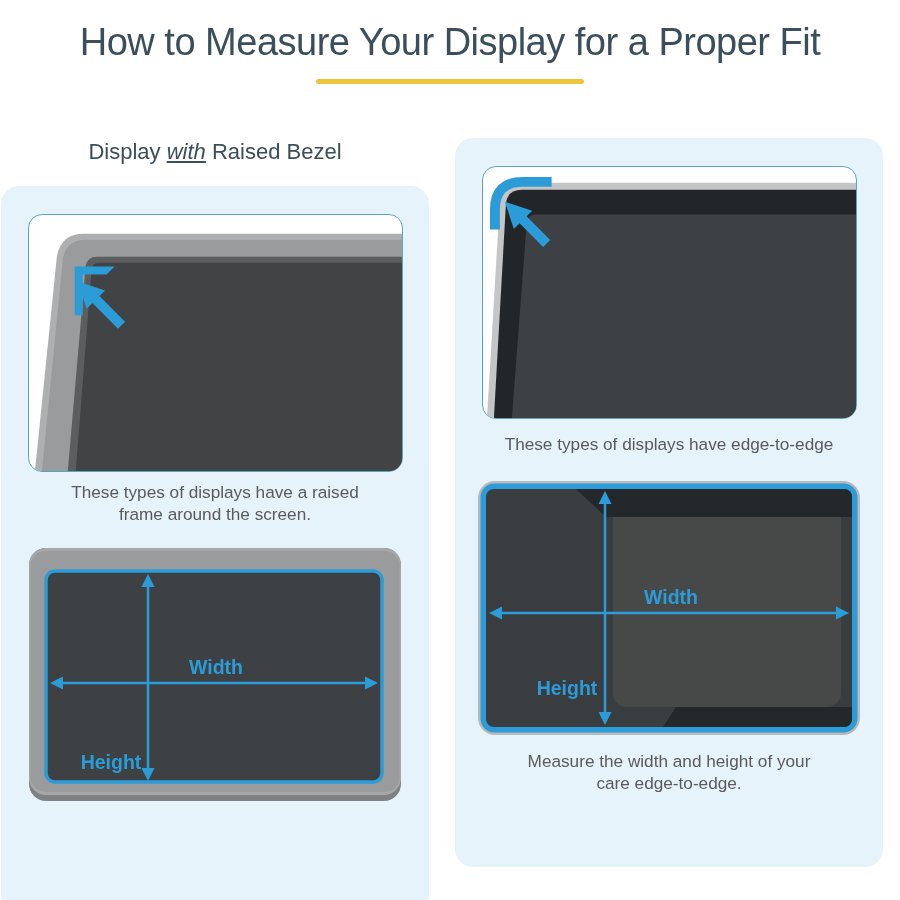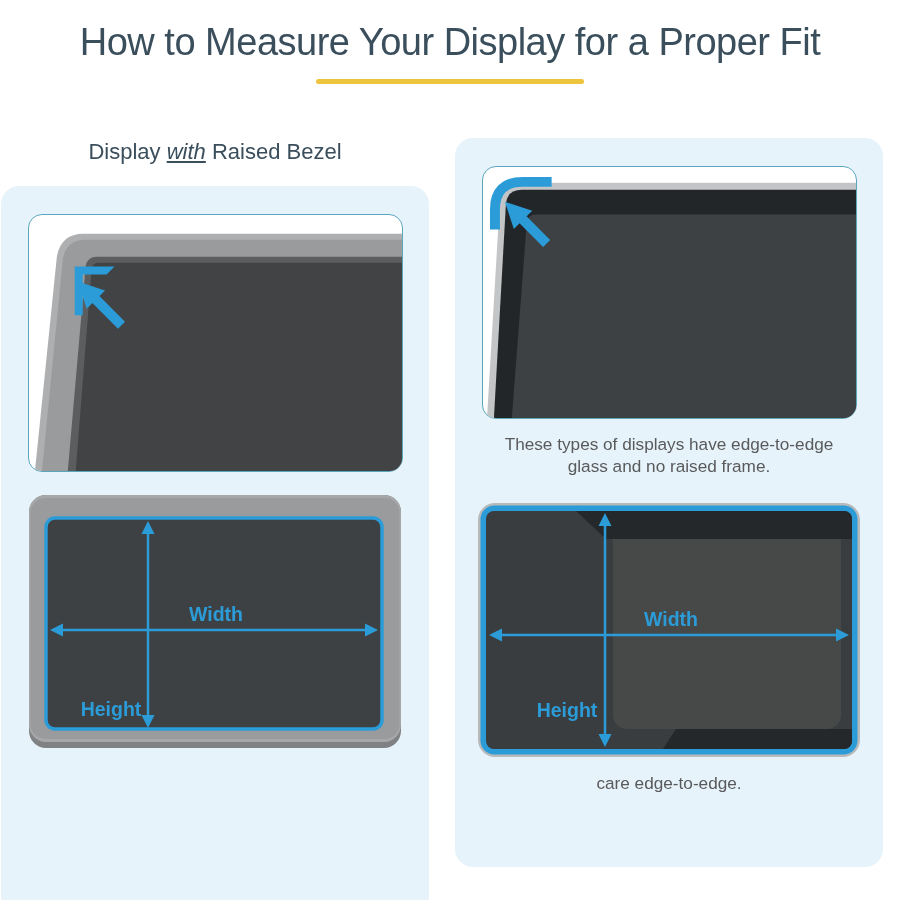--- a/index.html
+++ b/index.html
@@ -77,20 +77,24 @@
             <path d="M39 258 L57 51 Q59 42 68 42 L375 42 L375 258 Z" fill="#5B5D5F"></path>
             <path d="M47 258 L63 54 Q64 48 71 48 L375 48 L375 258 Z" fill="#414345"></path>
             <path d="M46 52 L86 52 L78 60 L54 60 L54 101 L46 101 Z" fill="#2B9CD8"></path>
             <g>
               <polygon points="49,67 76.5,76 58,94.5" fill="#2B9CD8"></polygon>
               <line x1="66" y1="84" x2="93" y2="111" stroke="#2B9CD8" stroke-width="10"></line>
             </g>
           </svg>
         </div>
 
+        <p class="caption cap-top-left">
+          <span class="line">These types of displays have a raised</span>
+          <span class="line">frame around the screen.</span>
+        </p>
 
         <svg class="monitor mon-left" width="372" height="253" viewBox="0 0 372 253">
           <rect x="0" y="0" width="372" height="253" rx="17" fill="#7F8183"></rect>
           <rect x="0" y="0" width="372" height="247" rx="17" fill="#A6A7A9"></rect>
           <rect x="1.5" y="3" width="369" height="241" rx="15" fill="#999B9D"></rect>
           <rect x="17" y="23" width="336" height="211" rx="9" fill="#3E4143" stroke="#2B9CD8" stroke-width="3.5"></rect>
           <g>
             <line x1="31" y1="135" x2="340" y2="135" stroke="#2B9CD8" stroke-width="2.5"></line>
             <polygon points="21,135 34,128.5 34,141.5" fill="#2B9CD8"></polygon>
             <polygon points="349,135 336,128.5 336,141.5" fill="#2B9CD8"></polygon>
@@ -119,21 +123,20 @@
             <path d="M69 15 L40 15 Q12 15 12 43 L12 63" fill="none" stroke="#2B9CD8" stroke-width="10"></path>
             <g>
               <polygon points="22,35 49.5,44 31,62.5" fill="#2B9CD8"></polygon>
               <line x1="40" y1="53" x2="64" y2="77" stroke="#2B9CD8" stroke-width="10"></line>
             </g>
           </svg>
         </div>
 
         <p class="caption cap-top-right">
           <span class="line">These types of displays have edge-to-edge</span>
-          <span class="line">glass and no raised frame.</span>
         </p>
 
         <svg class="monitor mon-right" width="382" height="254" viewBox="0 0 382 254">
           <rect x="0" y="0" width="382" height="254" rx="17" fill="#B7B9BB"></rect>
           <rect x="2.5" y="2.5" width="377" height="249" rx="14" fill="#2B9CD8"></rect>
           <rect x="8" y="8" width="366" height="238" rx="8" fill="#3A3D3F"></rect>
           <clipPath id="scrR">
               <rect x="8" y="8" width="366" height="238" rx="8"></rect>
             </clipPath>
           <g clip-path="url(#scrR)">
@@ -149,19 +152,20 @@
           <g>
             <line x1="127" y1="21" x2="127" y2="233" stroke="#2B9CD8" stroke-width="2.5"></line>
             <polygon points="127,10 120.5,23 133.5,23" fill="#2B9CD8"></polygon>
             <polygon points="127,244 120.5,231 133.5,231" fill="#2B9CD8"></polygon>
           </g>
           <text class="svg-label" x="193" y="123" text-anchor="middle" fill="#2B9CD8">Width</text>
           <text class="svg-label" x="89" y="214" text-anchor="middle" fill="#2B9CD8">Height</text>
         </svg>
 
         <p class="caption cap-bot-right">
+          <span class="line">Measure the width and height of your</span>
           <span class="line">care edge-to-edge.</span>
         </p>
       </div>
     </div>
 
   </div>
 </div>
 
 </body></html>

